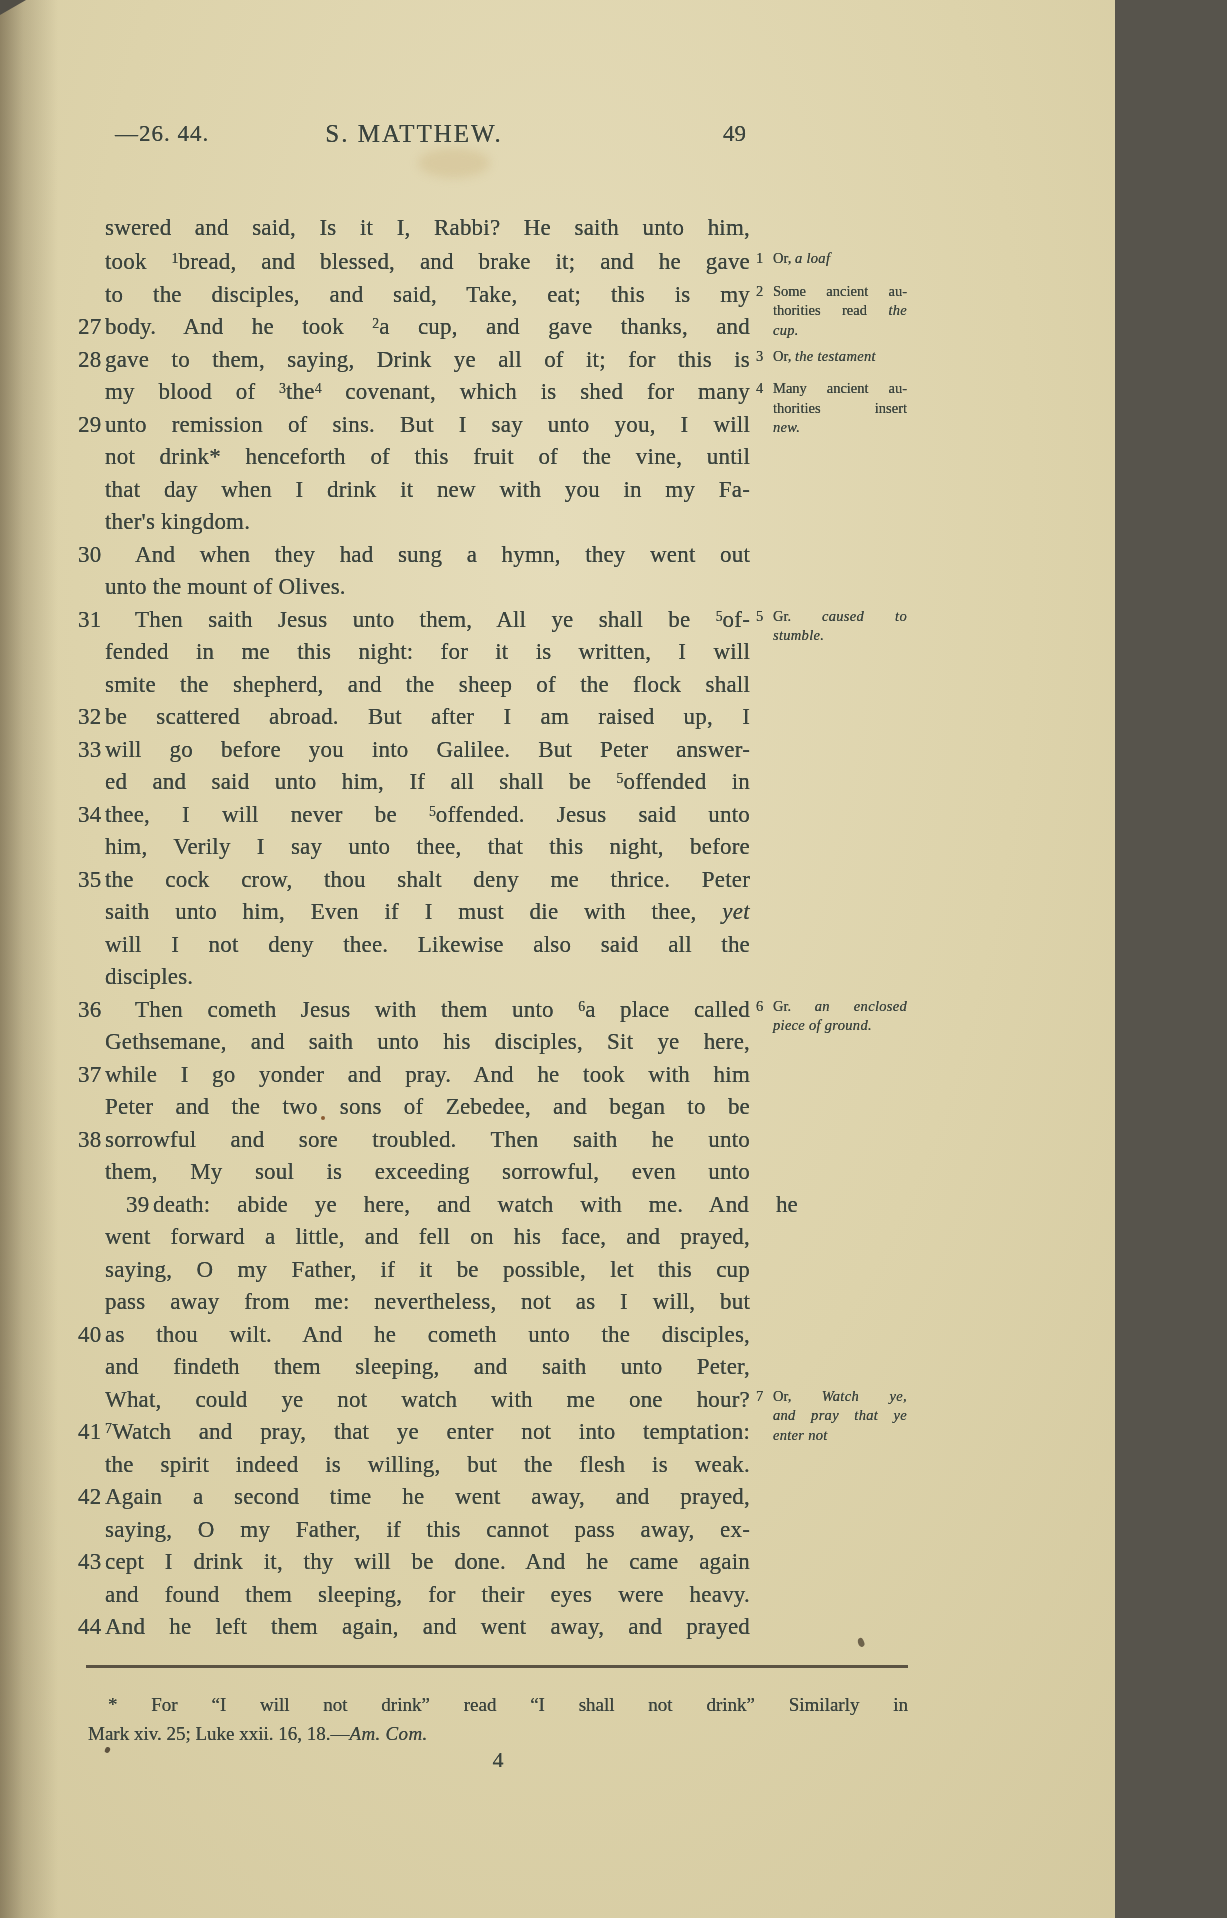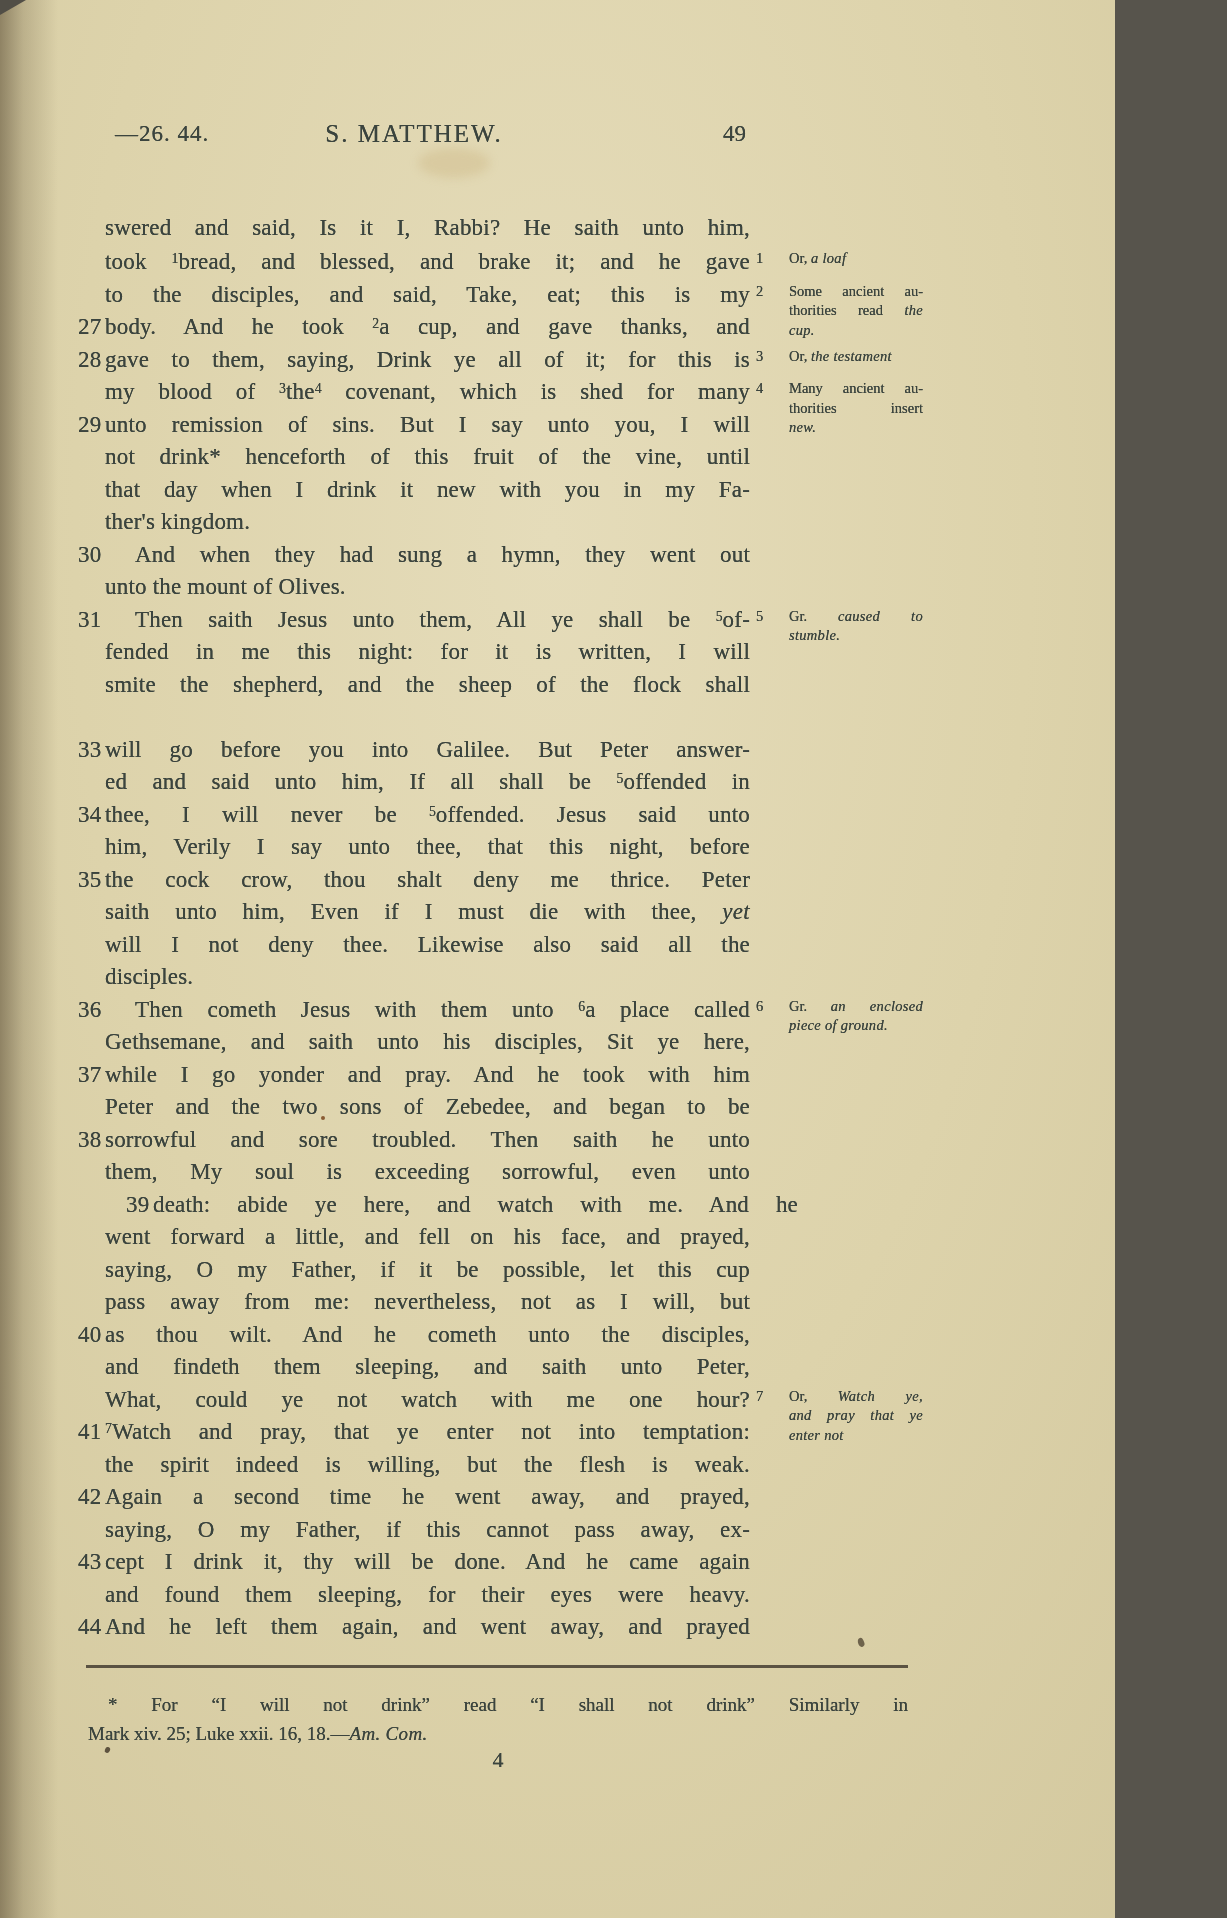--- a/index.html
+++ b/index.html
@@ -35,21 +35,21 @@
   .btxt{display:block;margin-left:27px;width:645px;white-space:normal;}
   .bline.just .btxt{text-align:justify;text-align-last:justify;}
   .bline.ind .btxt{text-indent:30px;}
   sup{font-size:60%;line-height:0;vertical-align:6px;letter-spacing:0;}
 
   
   .margin-notes{position:absolute;left:756px;top:181px;width:155px;height:1464px;}
   .mnote{position:absolute;left:0;width:152px;color:var(--ink);font-size:14.5px;
         line-height:19.5px;text-shadow:0 0 .4px currentColor;}
   .mnum{position:absolute;left:0;top:0;}
-  .mbody{margin-left:33px;width:134px;}
+  .mbody{margin-left:17px;width:134px;}
   .mline{display:block;}
   .mline.just{text-align:justify;text-align-last:justify;}
 
   
   .fn-rule{position:absolute;left:86px;top:1665px;width:822px;height:2.5px;
         background:#4c4537;opacity:.9;}
   .footnote{position:absolute;left:88px;top:1691px;width:820px;color:var(--ink);
         font-size:19px;line-height:28.5px;text-shadow:0 0 .5px currentColor;}
   .fnline.find{text-indent:20px;}
   .fnline.just{text-align:justify;text-align-last:justify;}
@@ -123,20 +123,24 @@
         <div class="bline just ind" style="top: 422.5px;">
           <span class="vnum">31</span>
           <span class="btxt"><span>Then saith Jesus unto them, All ye shall be </span><sup>5</sup><span>of-</span></span>
         </div>
         <div class="bline just" style="top: 455px;">
           <span class="btxt"><span>fended in me this night: for it is written, I will</span></span>
         </div>
         <div class="bline just" style="top: 487.5px;">
           <span class="btxt"><span>smite the shepherd, and the sheep of the flock shall</span></span>
         </div>
+        <div class="bline just" style="top: 520px;">
+          <span class="vnum">32</span>
+          <span class="btxt"><span>be scattered abroad.  But after I am raised up, I</span></span>
+        </div>
         <div class="bline just" style="top: 552.5px;">
           <span class="vnum">33</span>
           <span class="btxt"><span>will go before you into Galilee.  But Peter answer-</span></span>
         </div>
         <div class="bline just" style="top: 585px;">
           <span class="btxt"><span>ed and said unto him, If all shall be </span><sup>5</sup><span>offended in</span></span>
         </div>
         <div class="bline just" style="top: 617.5px;">
           <span class="vnum">34</span>
           <span class="btxt"><span>thee, I will never be </span><sup>5</sup><span>offended.  Jesus said unto</span></span>

